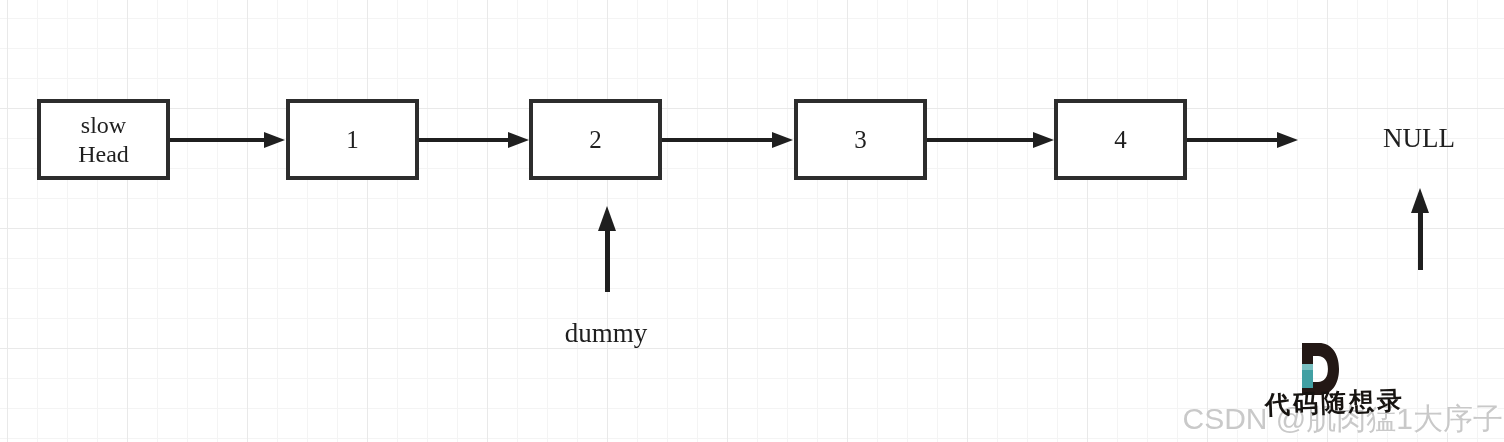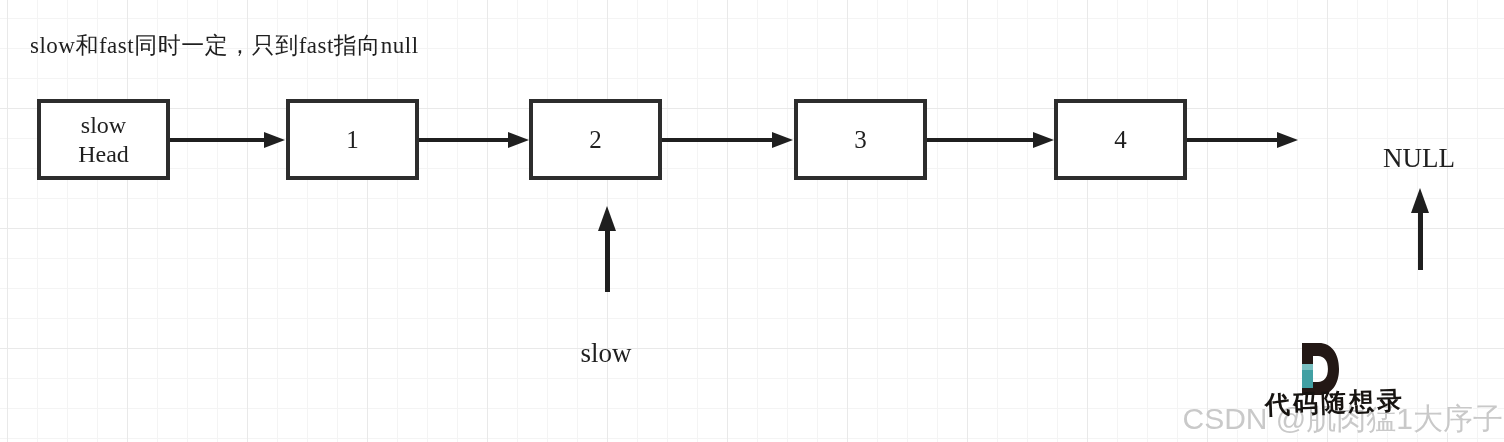--- a/index.html
+++ b/index.html
@@ -70,21 +70,20 @@
     position: absolute;
     left: 7.5px; top: 22px; bottom: 0;
     width: 5px;
     background: var(--ink, #1f1f1f);
   }
   .label {
     position: absolute;
     width: 120px;
     text-align: center;
     font-size: 27px;
-    margin-top: 20px;
   }
   .logo { position: absolute; left: 1297px; top: 343px; z-index: 3; }
   .brand {
     position: absolute;
     left: 1240px; top: 386px; width: 190px;
     text-align: center;
     font-size: 25px;
     font-weight: bold;
     letter-spacing: 3px;
     color: #161310;
@@ -101,21 +100,20 @@
     text-shadow: 1px 1px 0 #ffffff;
     white-space: nowrap;
     z-index: 2;
   }
 </style>
 </head>
 <body>
 
 <div class="canvas">
 
-  <div class="title">slow和fast同时一定，只到fast指向null</div>
 
   <div class="node" style="left:37px">slow Head</div>
   <div class="node num" style="left:286px">1</div>
   <div class="node num" style="left:529px">2</div>
   <div class="node num" style="left:794px">3</div>
   <div class="node num" style="left:1054px">4</div>
 
   <div class="harrow" style="left:170px;width:115px">
     <div class="shaft"></div>
     <div class="head"></div>
@@ -136,21 +134,21 @@
     <div class="shaft"></div>
     <div class="head"></div>
   </div>
 
   <div class="label" style="left:1359px;top:123px">NULL</div>
 
   <div class="varrow" style="left:597px;top:206px;height:86px">
     <div class="head"></div>
     <div class="shaft"></div>
   </div>
-  <div class="label" style="left:546px;top:318px">slow</div>
+  <div class="label" style="left:546px;top:318px">dummy</div>
 
   <div class="varrow" style="left:1410px;top:188px;height:82px">
     <div class="head"></div>
     <div class="shaft"></div>
   </div>
 
   <svg class="logo" width="42" height="52" viewBox="0 0 42 52">
     <path fill-rule="evenodd" fill="#231815" d="M5,0 H22 C34,0 42,10 42,26 C42,42 34,52 22,52 H5 Z M16,13 H21 C27,13 31,18 31,26 C31,34 27,39 21,39 H16 Z"></path>
     <rect x="5" y="21" width="11" height="24" fill="#41a0a3"></rect>
     <rect x="5" y="21" width="11" height="6" fill="#79bfc0"></rect>

